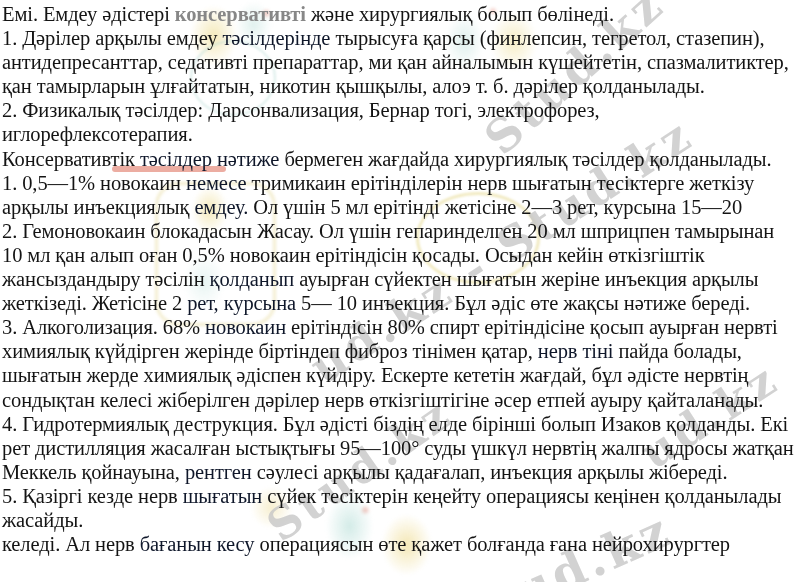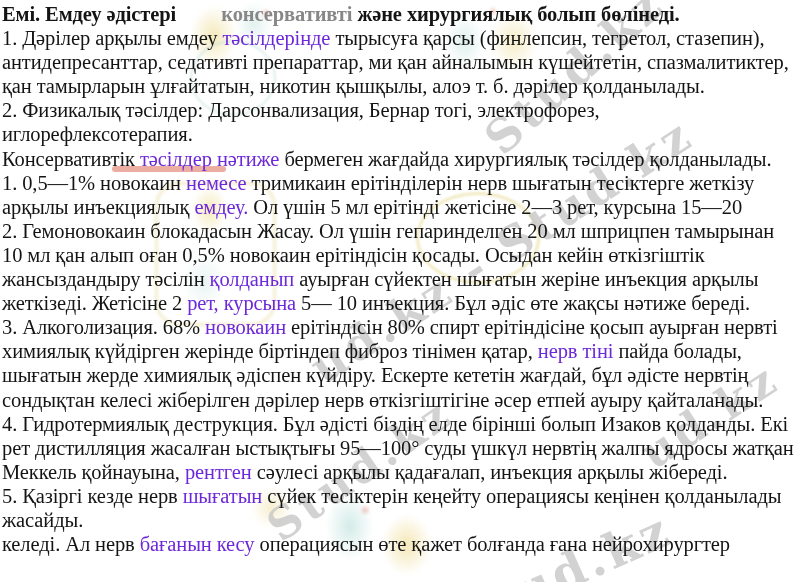--- a/index.html
+++ b/index.html
@@ -65,23 +65,23 @@
       radial-gradient(ellipse 30px 30px at 16% 40%, rgba(233,212,130,.38), rgba(233,212,130,0) 70%),
       radial-gradient(circle 7px at 52% 42%, rgba(221,92,72,.45), rgba(221,92,72,0) 70%);
   }
 
   
   .text-layer{
     position:absolute;left:2px;top:2px;width:798px;z-index:1;
     font-size:20.5px;letter-spacing:-0.1px;color:#141414;
   }
   .line{white-space:nowrap;line-height:24.1px;height:24.1px;}
-  .b{font-weight:bold;}
-  .g{color:#6d28d9;}
-  .bg{font-weight:bold;color:#878787;margin-left:40px;}
+  .b{font-weight:normal;}
+  .g{color:#0f172a;}
+  .bg{font-weight:bold;color:#878787;}
 </style>
 </head>
 <body>
 
 <div class="page">
 
   <div class="wm-layer">
     <div class="logo-blob logoTopA"></div>
     <div class="ringA"></div>
     <div class="logo-blob logoTopB"></div>

